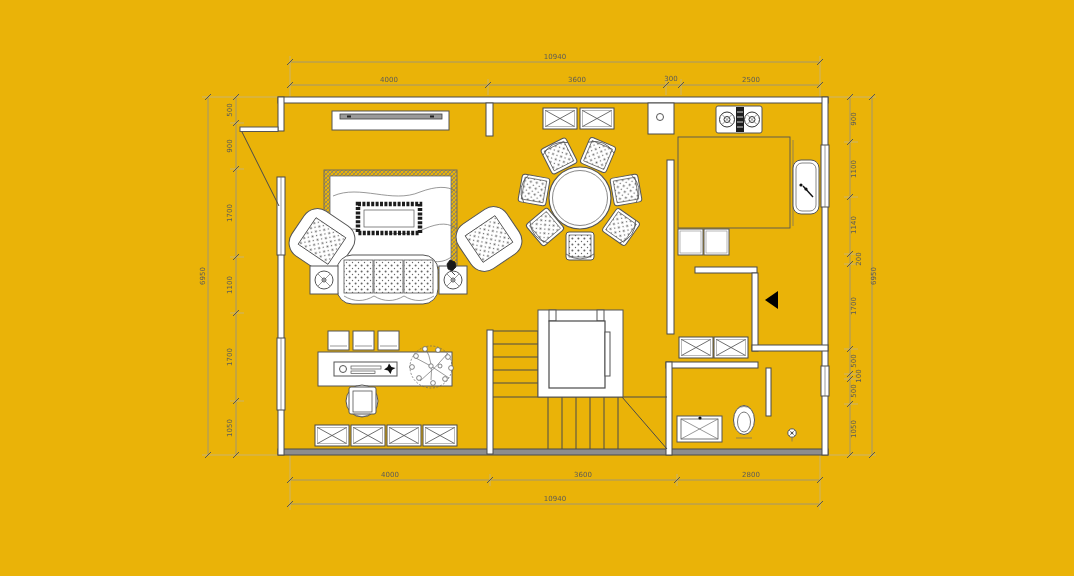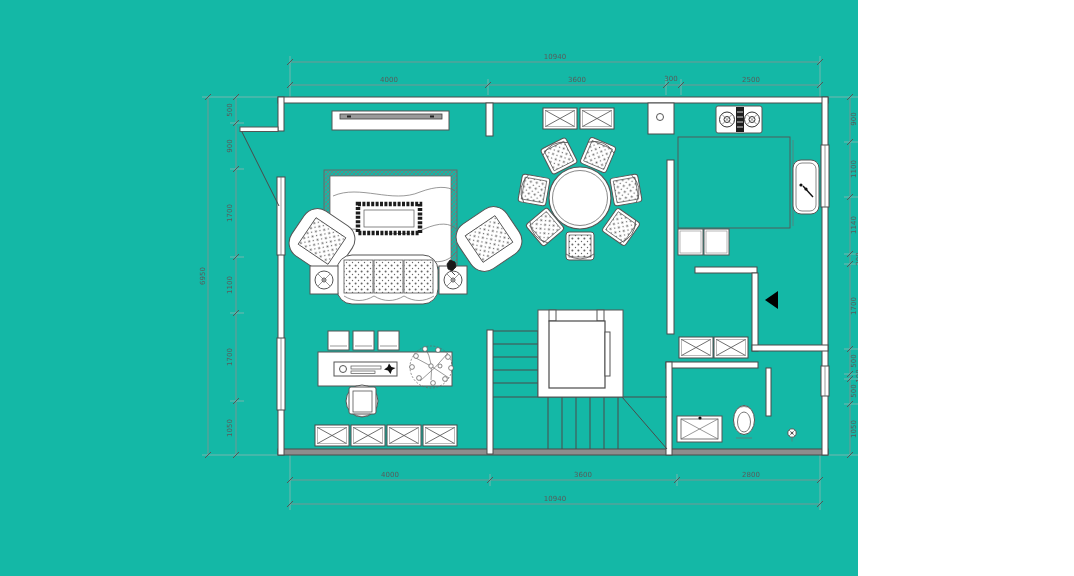--- a/index.html
+++ b/index.html
@@ -1,16 +1,16 @@
 <!DOCTYPE html>
 <html><head>
 <meta charset="utf-8">
 <style>
   html,body{margin:0;padding:0;background:#ffffff;}
-  .stage{position:relative;width:858px;height:576px;background:#14b8a6;overflow:hidden;}
+  .stage{position:relative;width:1074px;height:576px;background:#eab308;overflow:hidden;}
   svg{position:absolute;left:0;top:0;}
   text.dim{font:7px "DejaVu Sans", sans-serif;fill:#5a5a5a;}
   .ln{stroke:#4a4a4a;stroke-width:1;fill:none;}
   .thin{stroke:#6d6d6d;stroke-width:.7;fill:none;}
   .wall{fill:#ffffff;stroke:#4a4a4a;stroke-width:1;}
   .wallD{fill:#8d8d8d;stroke:#4a4a4a;stroke-width:1;}
   .furn{fill:#ffffff;stroke:#555;stroke-width:1;}
   .dimln{stroke:#8f8f8f;stroke-width:.8;fill:none;}
   .dimtick{stroke:#555;stroke-width:1;fill:none;}
   .extln{stroke:#b5b5b5;stroke-width:.6;fill:none;}

